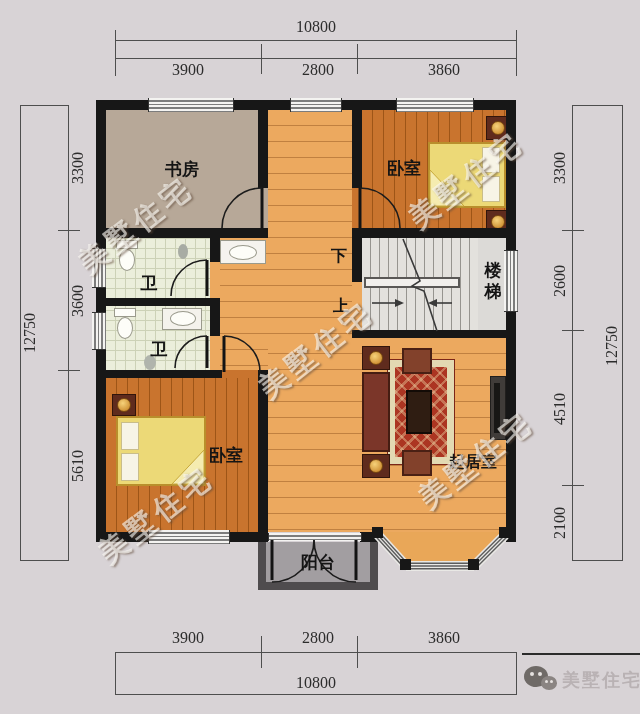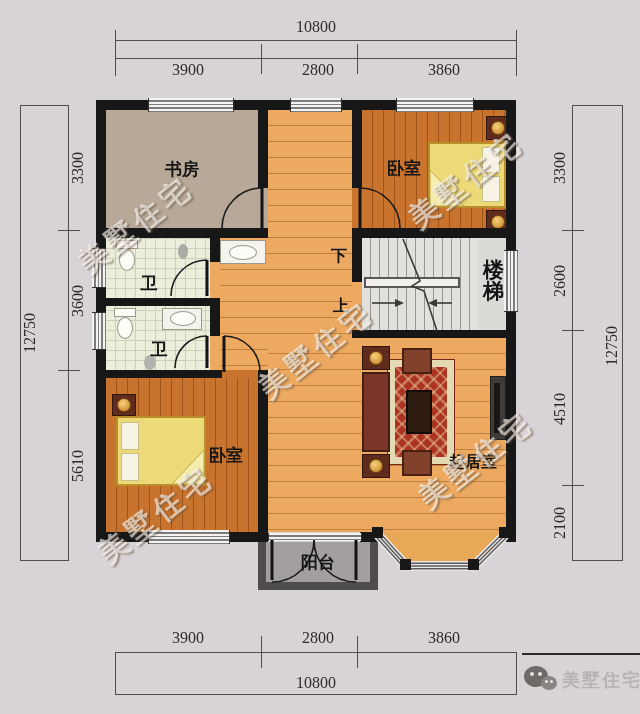--- a/index.html
+++ b/index.html
@@ -224,21 +224,21 @@
     <polygon points="428,303 437,299 437,307" fill="#3a3a3a"></polygon>
 
     <polygon points="430,206 430,170 464,206" fill="#f5ecb0" stroke="#c8a93c" stroke-width="1"></polygon>
     <polygon points="204,484 204,450 172,484" fill="#f5ecb0" stroke="#c8a93c" stroke-width="1"></polygon>
   </svg>
 
   <div class="rlabel" style="left:158px;top:158px;width:48px;">书房</div>
   <div class="rlabel" style="left:380px;top:157px;width:48px;">卧室</div>
   <div class="rlabel" style="left:138px;top:272px;width:22px;">卫</div>
   <div class="rlabel" style="left:148px;top:338px;width:22px;">卫</div>
-  <div class="rlabel vlabel" style="left:483px;top:260px;width:20px;font-size:21px;">楼梯</div>
+  <div class="rlabel vlabel" style="left:483px;top:260px;width:20px;font-size:17px;">楼梯</div>
   <div class="rlabel" style="left:436px;top:452px;width:74px;font-size:16px;">起居室</div>
   <div class="rlabel" style="left:202px;top:444px;width:48px;">卧室</div>
   <div class="rlabel" style="left:294px;top:551px;width:48px;">阳台</div>
   <div class="rlabel" style="left:330px;top:246px;width:18px;font-size:16px;">下</div>
   <div class="rlabel" style="left:332px;top:296px;width:18px;font-size:16px;">上</div>
 
   <div class="wm" style="left:65px;top:195px;">美墅住宅</div>
   <div class="wm" style="left:395px;top:150px;">美墅住宅</div>
   <div class="wm" style="left:245px;top:320px;">美墅住宅</div>
   <div class="wm" style="left:85px;top:485px;">美墅住宅</div>

